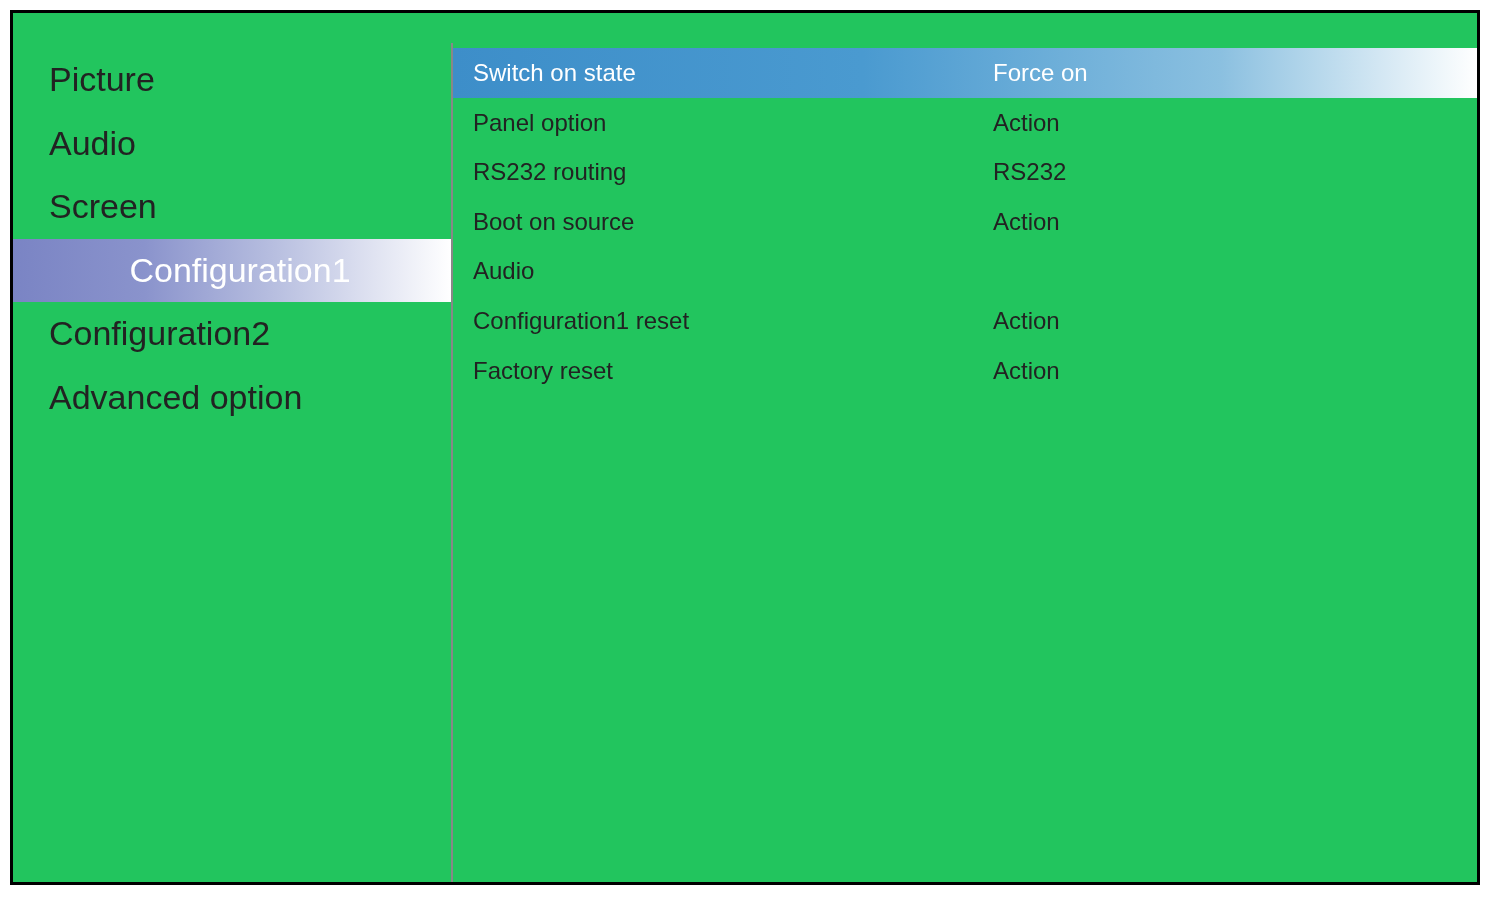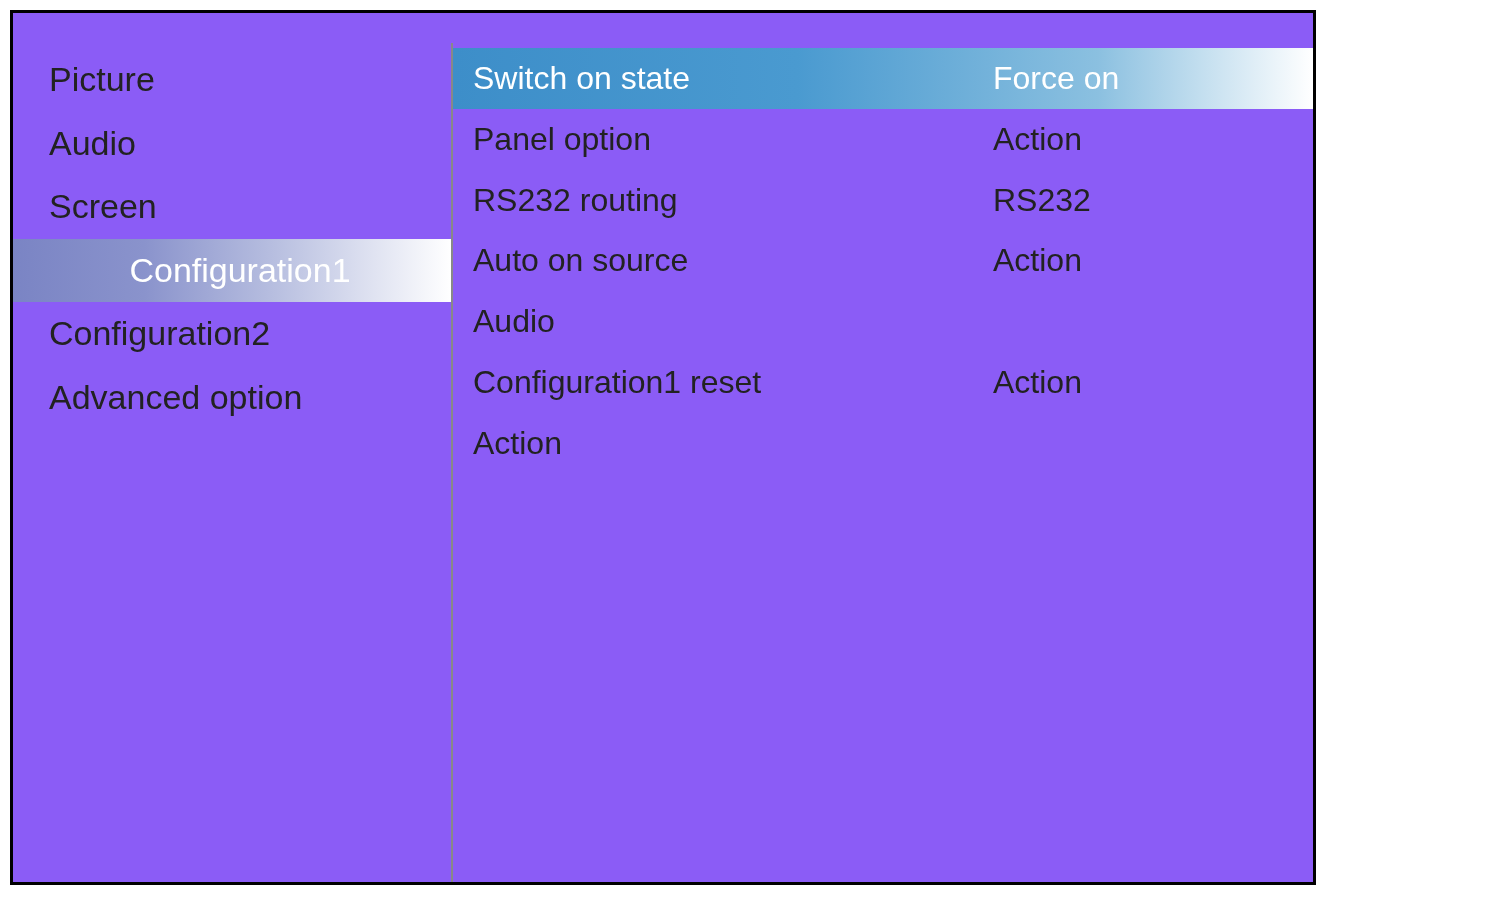--- a/index.html
+++ b/index.html
@@ -6,24 +6,24 @@
       margin: 0;
       padding: 0;
       box-sizing: border-box;
     }
     body {
       font-family: Arial, Helvetica, sans-serif;
       background: #fff;
       padding: 10px;
     }
     .window {
-      width: 1306px;
+      width: 1470px;
       height: 875px;
       border: 3px solid #000;
-      background: #8b5cf6;
+      background: #22c55e;
       display: flex;
       padding-top: 30px;
     }
     .sidebar {
       width: 440px;
       border-right: 2px solid #888;
       padding-top: 5px;
     }
     .sidebar-item {
       padding: 8px 20px 8px 36px;
@@ -37,21 +37,21 @@
       color: #fff;
       text-align: center;
     }
     .main {
       flex: 1;
       padding-top: 5px;
     }
     .setting-row {
       display: flex;
       padding: 8px 20px 8px 20px;
-      font-size: 32px;
+      font-size: 24px;
       color: #222;
       line-height: 1.4;
       cursor: pointer;
     }
     .setting-row.selected {
       background: linear-gradient(to right, #3d8ec9 0%, #4a9ad0 40%, #8bc0e0 75%, #fff 100%);
       color: #fff;
     }
     .setting-label {
       flex: 0 0 520px;
@@ -92,27 +92,28 @@
     </div>
     <div class="setting-row">
       <span class="setting-label">Panel option</span>
       <span class="setting-value">Action</span>
     </div>
     <div class="setting-row">
       <span class="setting-label">RS232 routing</span>
       <span class="setting-value">RS232</span>
     </div>
     <div class="setting-row">
-      <span class="setting-label">Auto on source</span>
+      <span class="setting-label">Boot on source</span>
       <span class="setting-value">Action</span>
     </div>
     <div class="setting-row">
       <span class="setting-value">Audio</span>
     </div>
     <div class="setting-row">
       <span class="setting-label">Configuration1 reset</span>
       <span class="setting-value">Action</span>
     </div>
     <div class="setting-row">
+      <span class="setting-label">Factory reset</span>
       <span class="setting-value">Action</span>
     </div>
   </div>
 </div>
 
 </body></html>

